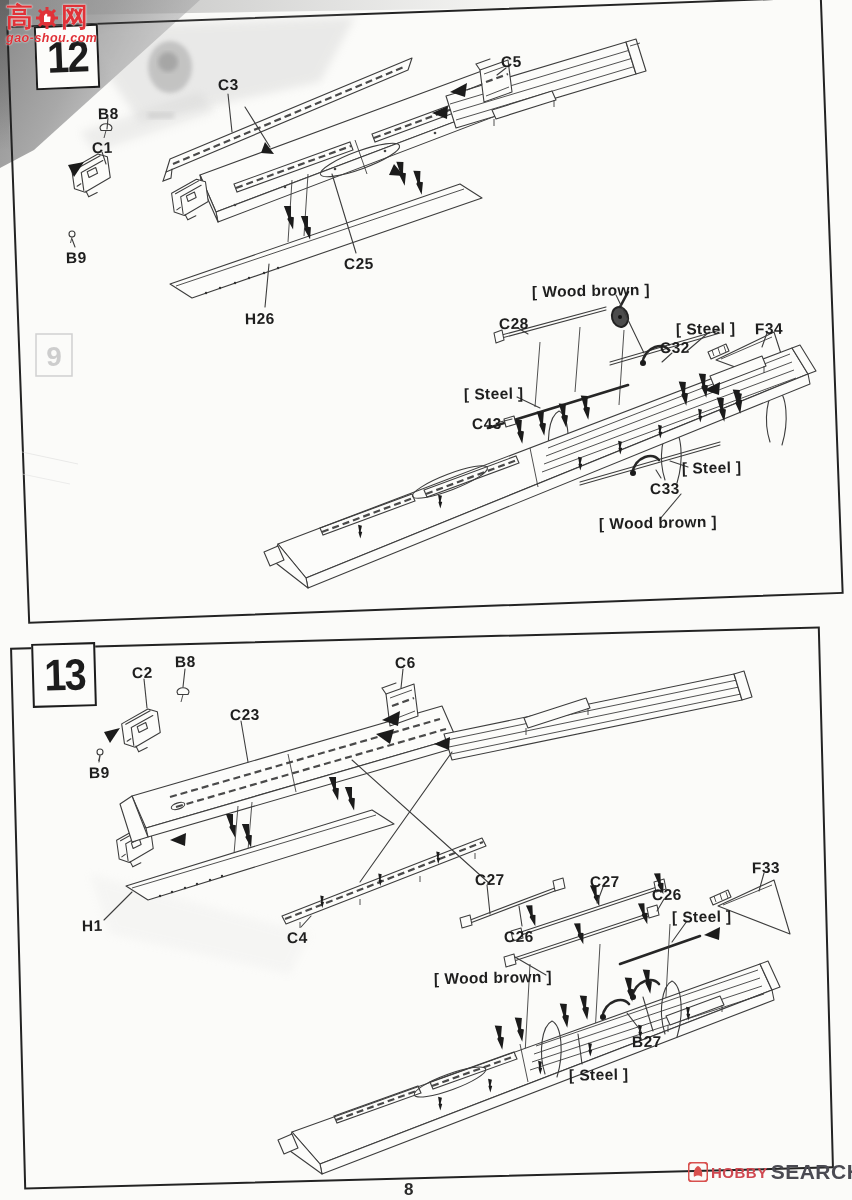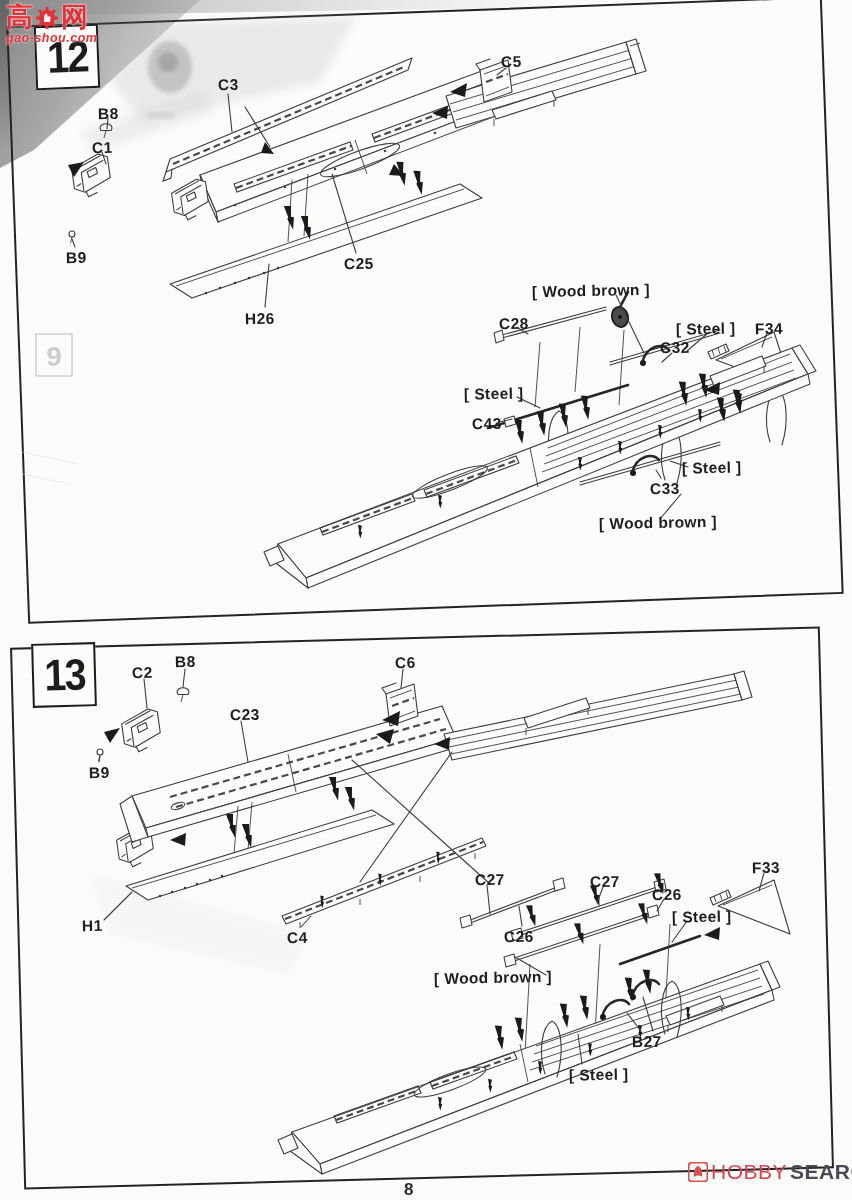--- a/index.html
+++ b/index.html
@@ -42,21 +42,21 @@
   .dash{fill:none;stroke:#4a4a4a;stroke-width:2.2;stroke-dasharray:7 4;}
   .thick{fill:none;stroke:#262626;stroke-width:2.6;stroke-linecap:round;}
   .ghost{stroke:#c6c6c6;fill:none;}
   
   #watermark{position:absolute;left:6px;top:4px;color:#e03238;z-index:30;line-height:1;}
   #watermark .row{display:flex;align-items:center;gap:1px;}
   #watermark .zh{font-size:27px;font-weight:bold;text-shadow:0 0 2px #fff,0 0 1px #fff;}
   #watermark .sub{font-size:12.5px;font-weight:bold;letter-spacing:.5px;margin-top:1px;
      text-shadow:0 0 2px #fff;font-style:italic;}
   #logo{position:absolute;left:688px;top:1160px;display:flex;align-items:center;gap:3px;z-index:20;}
-  #logo .hobby{font-size:21px;font-weight:normal;color:#cf4850;letter-spacing:.5px;}
+  #logo .hobby{font-size:15px;font-weight:bold;color:#cf4850;letter-spacing:.5px;}
   #logo .search{font-size:21px;font-weight:bold;color:#4a4a52;letter-spacing:.5px;}
   #page-number{position:absolute;left:404px;top:1180px;font-size:17px;font-weight:bold;color:#2b2b2b;}
 </style>
 </head>
 <body>
 
 <div id="page">
 
   <div id="shadow-corner"></div>
   <div id="shadow-topband"></div>

